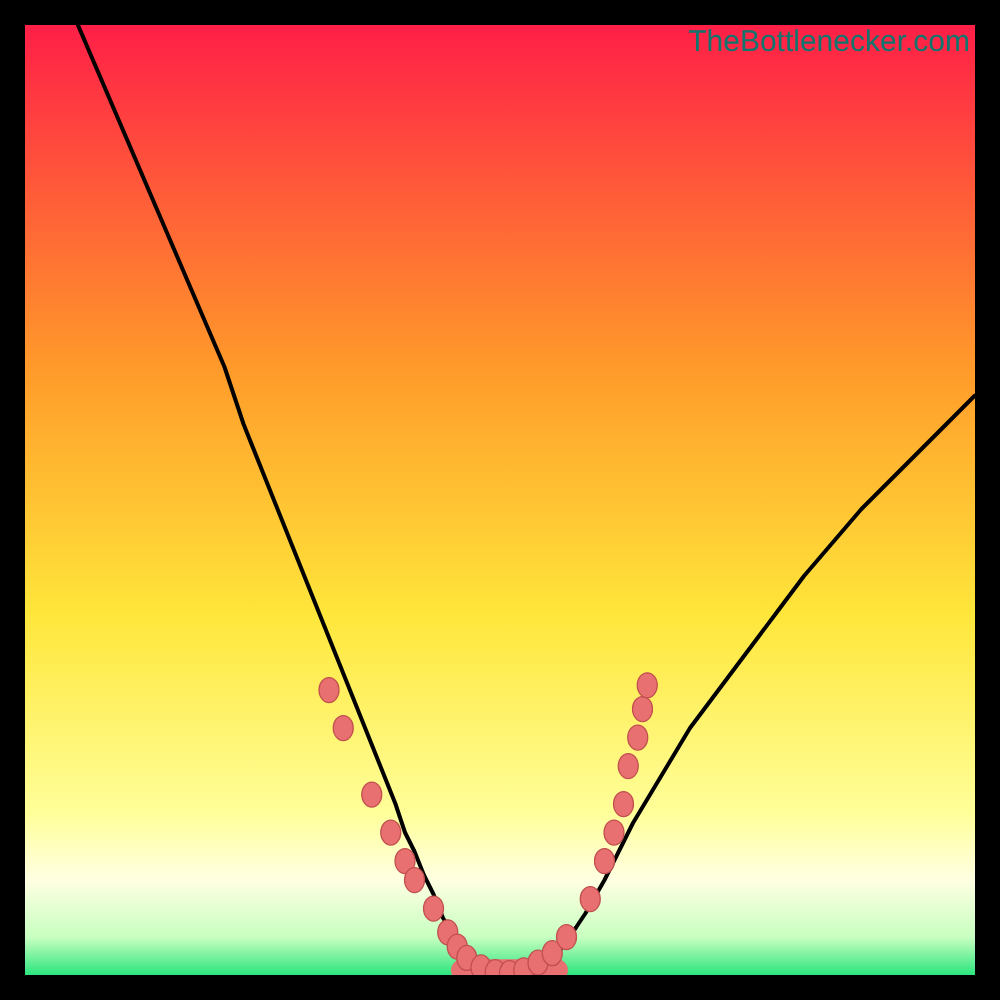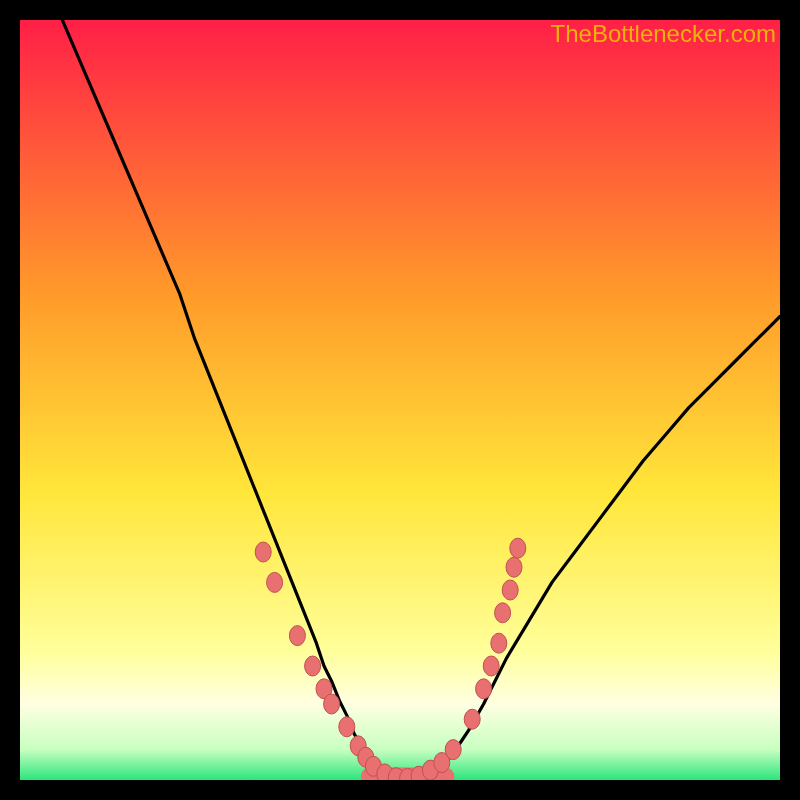--- a/index.html
+++ b/index.html
@@ -24,21 +24,21 @@
     width: 760px;
     height: 760px;
   }
   .watermark {
     position: absolute;
     top: 0px;
     right: 4px;
     font-family: Arial, Helvetica, sans-serif;
     font-size: 24px;
     font-weight: 400;
-    color: #eab308;
+    color: #0f766e;
     letter-spacing: 0px;
     user-select: none;
   }
   svg {
     display: block;
   }
 </style>
 </head>
 <body>
 

